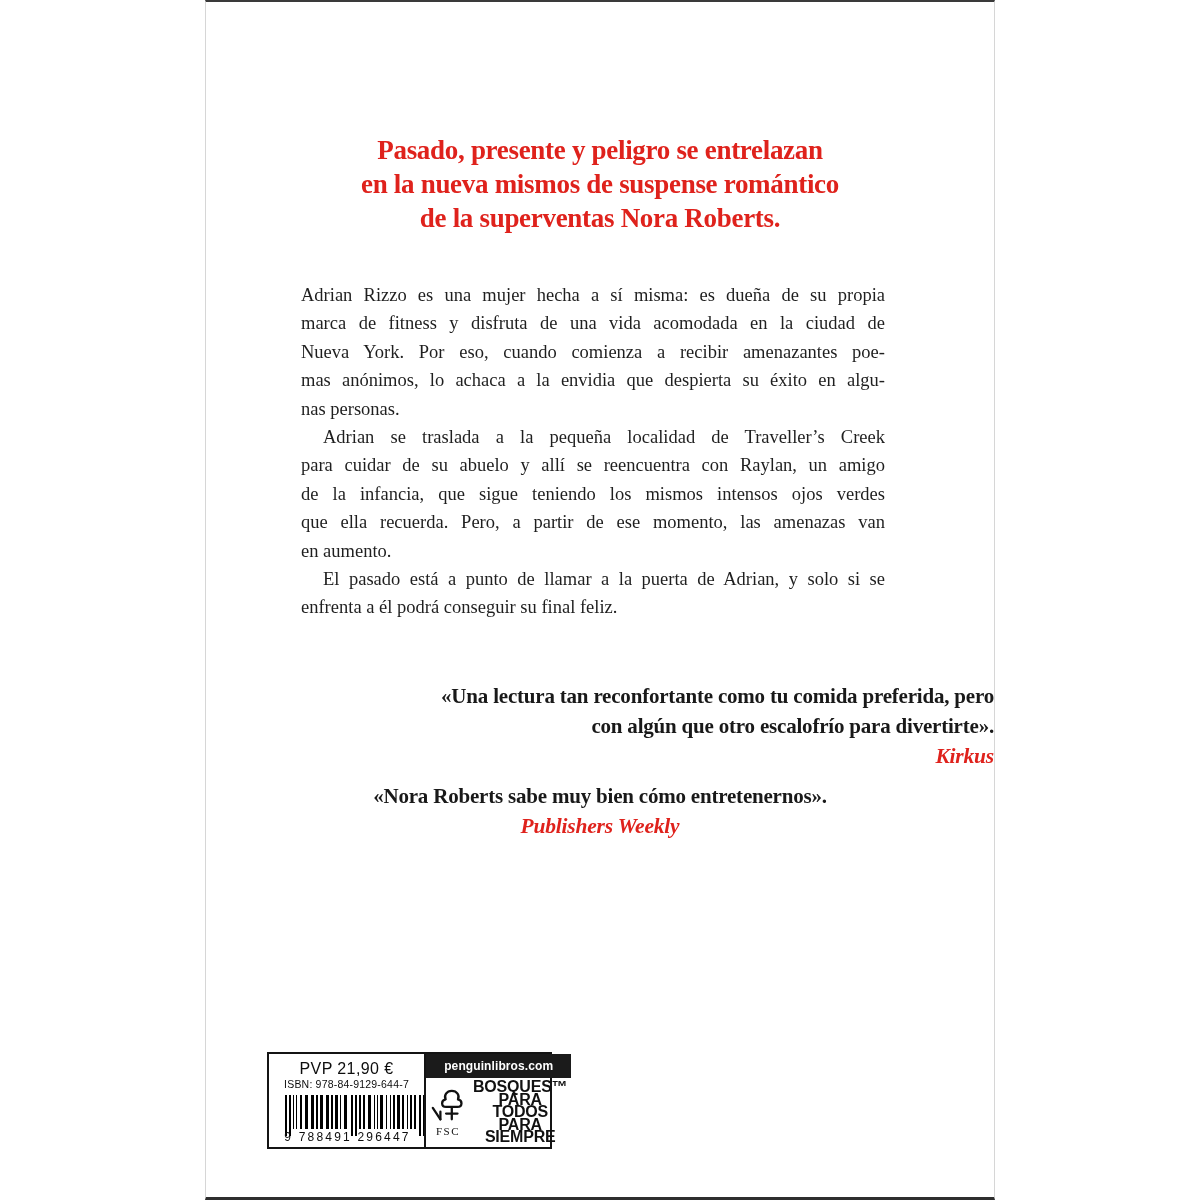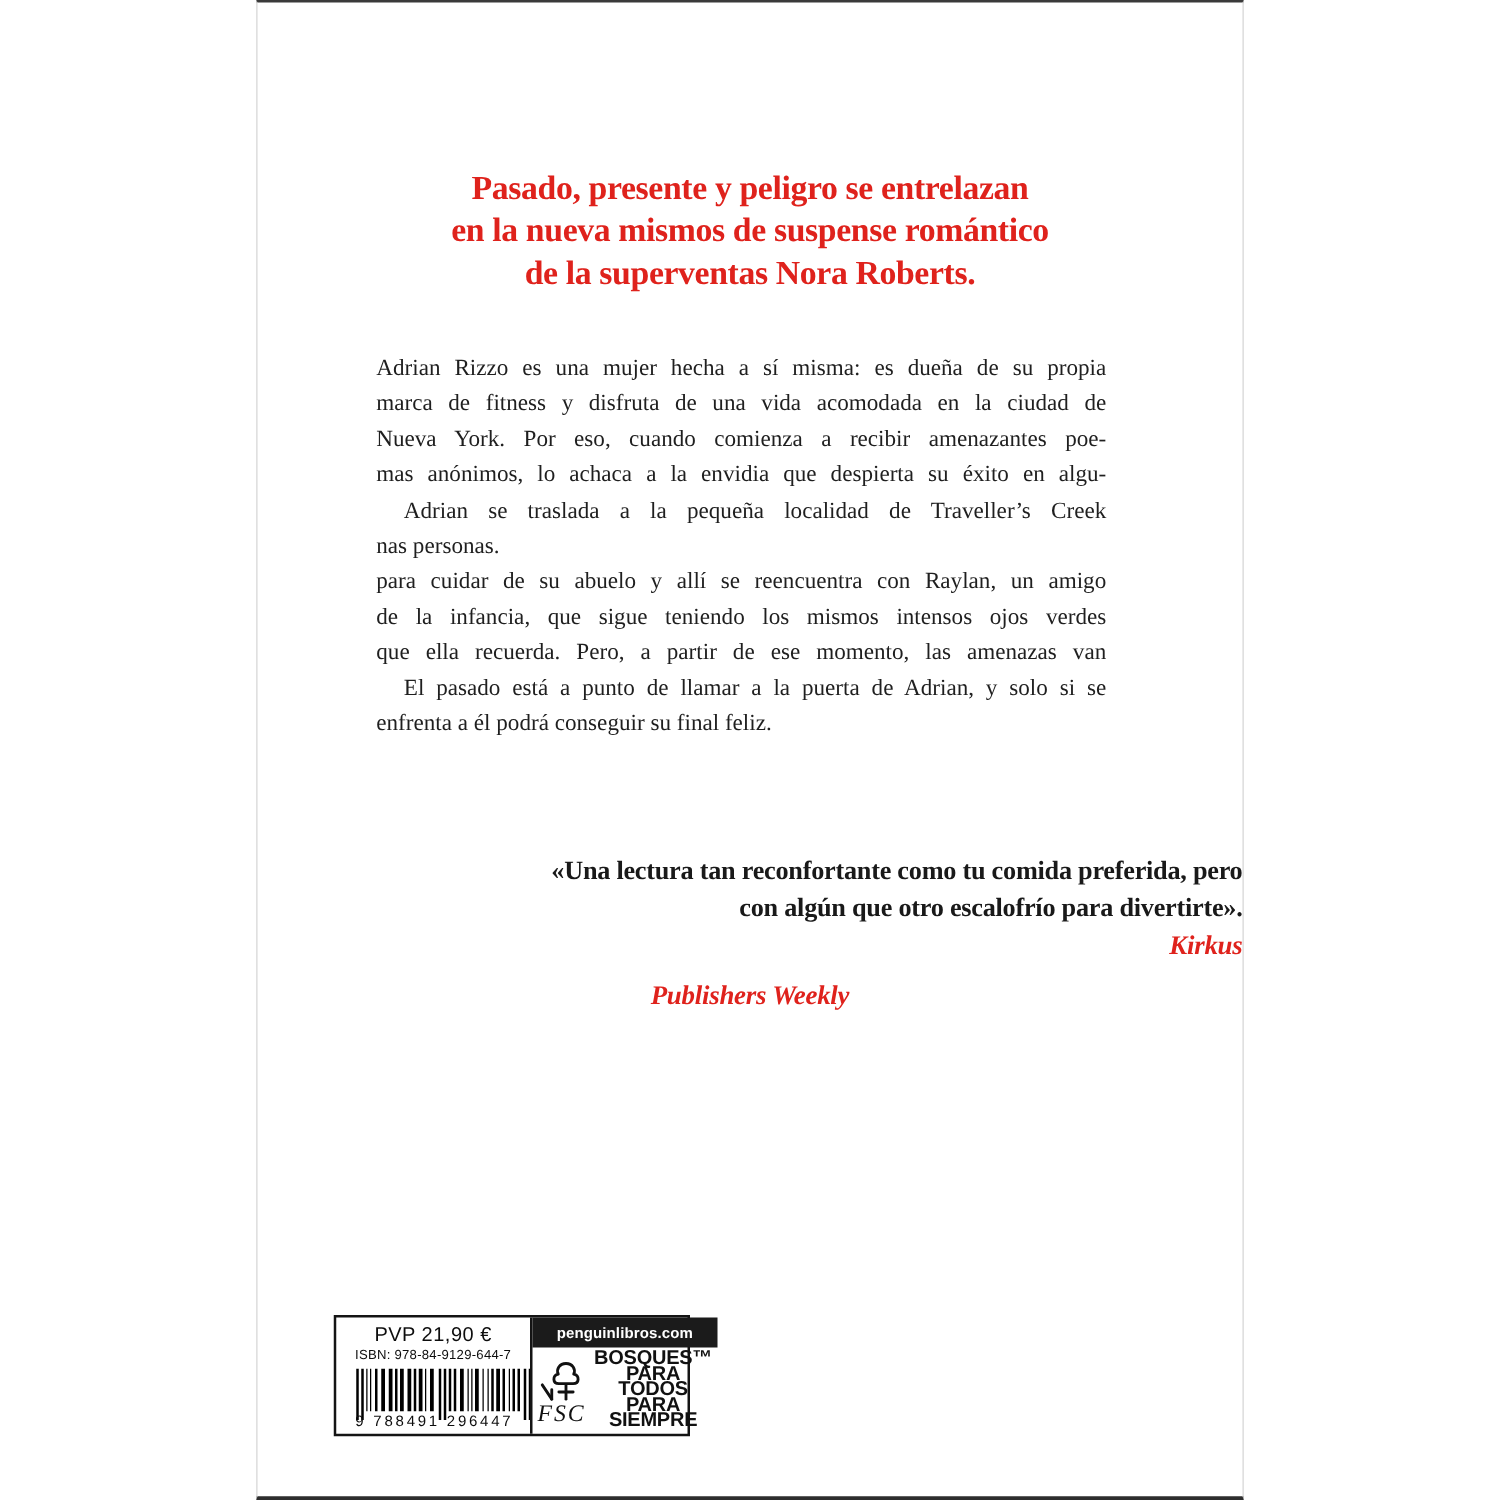--- a/index.html
+++ b/index.html
@@ -48,22 +48,22 @@
   .digits{font-size:12px;line-height:14px;letter-spacing:2.2px;margin-top:1px;padding-left:2px;
     font-family:"Liberation Sans","DejaVu Sans",sans-serif;}
   .pb-right{flex:1;border-left:2px solid #141414;display:flex;flex-direction:column;box-sizing:border-box;}
   .pbar{
     background:#1b1b1b;color:#ffffff;height:24px;line-height:24px;text-align:center;
     font-family:"Liberation Sans","DejaVu Sans",sans-serif;font-weight:bold;font-size:12px;letter-spacing:0.1px;
   }
   .fsc-row{flex:1;display:flex;align-items:center;justify-content:center;gap:7px;padding:2px 4px;}
   .fsc-col{text-align:center;line-height:0;}
   .fsc-acronym{
-    display:block;font-family:"Liberation Serif","DejaVu Serif",serif;font-size:19px;line-height:13px;
-    letter-spacing:1.5px;color:#111;margin-top:0px;font-style:italic;
+    display:block;font-family:"Liberation Serif","DejaVu Serif",serif;font-size:11px;line-height:13px;
+    letter-spacing:1.5px;color:#111;margin-top:0px;
   }
   .bosques{
     font-family:"Liberation Sans","DejaVu Sans",sans-serif;font-weight:bold;color:#111;
     font-size:16px;line-height:12.5px;letter-spacing:-0.2px;text-align:center;
   }
 </style>
 </head>
 <body>
 
 <div class="page">
@@ -72,36 +72,38 @@
     <div class="hline">Pasado, presente y peligro se entrelazan</div>
     <div class="hline">en la nueva mismos de suspense romántico</div>
     <div class="hline">de la superventas Nora Roberts.</div>
   </div>
 
   <div class="synopsis">
     <div class="jline">Adrian Rizzo es una mujer hecha a sí misma: es dueña de su propia</div>
     <div class="jline">marca de fitness y disfruta de una vida acomodada en la ciudad de</div>
     <div class="jline">Nueva York. Por eso, cuando comienza a recibir amenazantes poe-</div>
     <div class="jline">mas anónimos, lo achaca a la envidia que despierta su éxito en algu-</div>
+    <div class="jline jlast">nas personas.</div>
     <div class="jline ind">Adrian se traslada a la pequeña localidad de Traveller’s Creek</div>
-    <div class="jline jlast">nas personas.</div>
     <div class="jline">para cuidar de su abuelo y allí se reencuentra con Raylan, un amigo</div>
     <div class="jline">de la infancia, que sigue teniendo los mismos intensos ojos verdes</div>
     <div class="jline">que ella recuerda. Pero, a partir de ese momento, las amenazas van</div>
+    <div class="jline jlast">en aumento.</div>
     <div class="jline ind">El pasado está a punto de llamar a la puerta de Adrian, y solo si se</div>
     <div class="jline jlast">enfrenta a él podrá conseguir su final feliz.</div>
   </div>
 
   <div class="quote q1">
     <div class="qline">«Una lectura tan reconfortante como tu comida preferida, pero</div>
     <div class="qline">con algún que otro escalofrío para divertirte».</div>
     <div class="qsource">Kirkus</div>
   </div>
 
   <div class="quote q2">
+    <div class="qline">«Nora Roberts sabe muy bien cómo entretenernos».</div>
     <div class="qsource">Publishers Weekly</div>
   </div>
 
   <div class="price-box">
     <div class="pb-left">
       <div class="pvp">PVP 21,90 €</div>
       <div class="isbn">ISBN: 978-84-9129-644-7</div>
       <div class="bars">
           <i class="b t" style="width:2px"></i>
           <i class="g" style="width:2px"></i>

